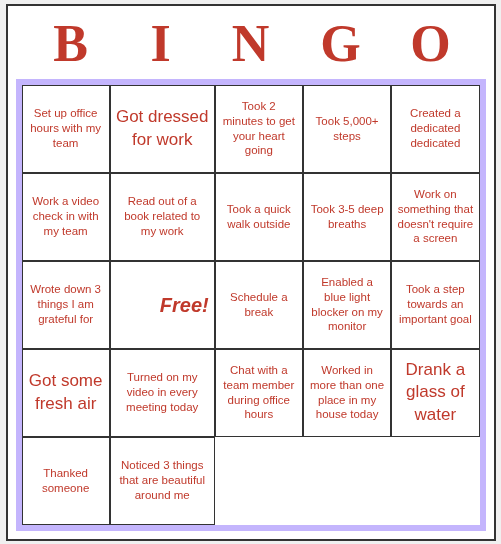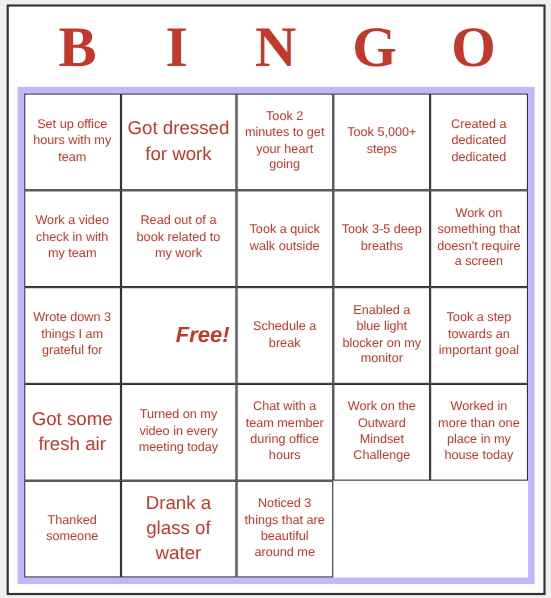--- a/index.html
+++ b/index.html
@@ -122,28 +122,25 @@
       <div class="bingo-cell">
         <span class="bingo-cell-text large">Got some fresh air</span>
       </div>
       <div class="bingo-cell">
         <span class="bingo-cell-text">Turned on my video in every meeting today</span>
       </div>
       <div class="bingo-cell">
         <span class="bingo-cell-text">Chat with a team member during office hours</span>
       </div>
       <div class="bingo-cell">
-        <span class="bingo-cell-text">Work on the Outward Mindset Challenge</span>
-      </div>
-      <div class="bingo-cell">
         <span class="bingo-cell-text">Worked in more than one place in my house today</span>
       </div>
       <div class="bingo-cell">
-        <span class="bingo-cell-text">Thanked someone</span>
+        <span class="bingo-cell-text large">Drank a glass of water</span>
       </div>
       <div class="bingo-cell">
-        <span class="bingo-cell-text large">Drank a glass of water</span>
+        <span class="bingo-cell-text">Thanked someone</span>
       </div>
       <div class="bingo-cell">
         <span class="bingo-cell-text">Noticed 3 things that are beautiful around me</span>
       </div>
     </div>
 </div>
 
 </body></html>

